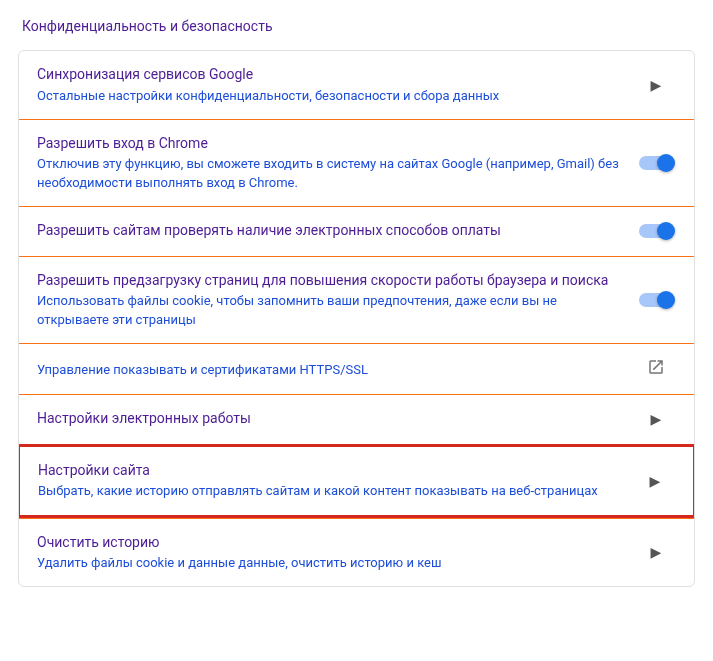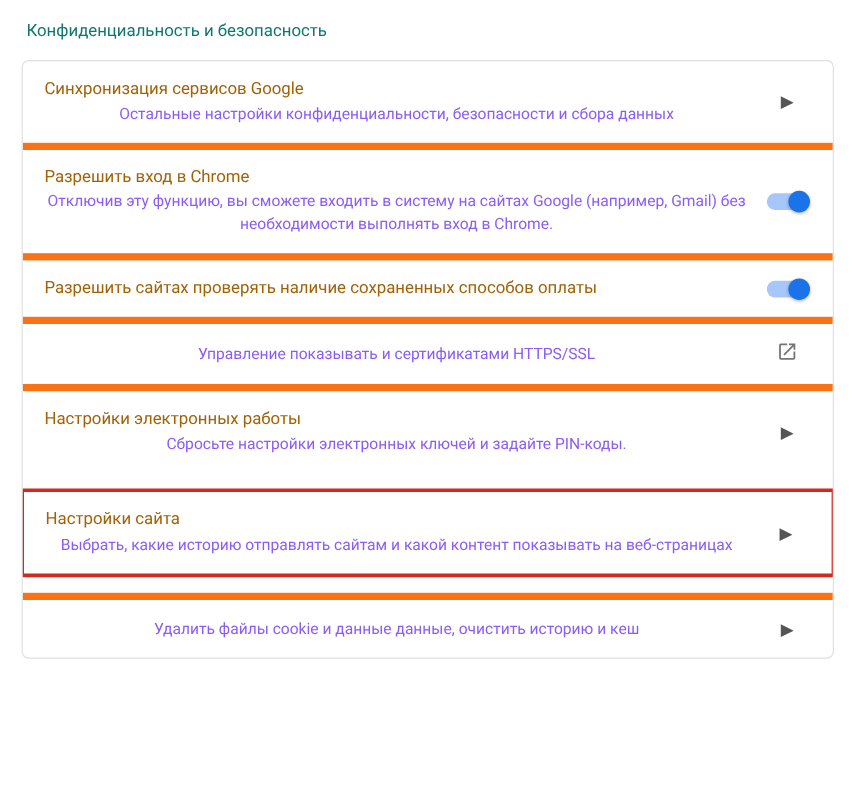--- a/index.html
+++ b/index.html
@@ -8,54 +8,53 @@
       box-sizing: border-box;
     }
     body {
       font-family: Roboto, Arial, sans-serif;
       background: #fff;
       padding: 18px;
       width: 713px;
     }
     .section-title {
       font-size: 14px;
-      color: #0f766e;
+      color: #4c1d95;
       margin-bottom: 16px;
       padding-left: 4px;
     }
     .settings-panel {
       border: 1px solid #e0e0e0;
       border-radius: 6px;
       overflow: hidden;
     }
     .settings-row {
       display: flex;
       align-items: center;
       padding: 14px 18px;
-      border-top: 6px solid #f97316;
+      border-top: 1px solid #f97316;
       min-height: 50px;
     }
     .settings-row:first-child {
       border-top: none;
     }
     .row-text {
       flex: 1;
       padding-right: 12px;
     }
     .row-title {
       font-size: 14px;
-      color: #a16207;
+      color: #4c1d95;
       line-height: 1.4;
     }
     .row-desc {
       font-size: 13px;
-      color: #8b5cf6;
+      color: #1d4ed8;
       margin-top: 2px;
       line-height: 1.4;
-      text-align: center;
     }
     .row-action {
       display: flex;
       align-items: center;
       justify-content: center;
       width: 40px;
       flex-shrink: 0;
     }
     .chevron {
       color: #555;
@@ -91,21 +90,21 @@
       left: -2px;
     }
     .external-icon svg {
       width: 18px;
       height: 18px;
       fill: #757575;
     }
     .highlighted {
       border: 3px solid #d4281f;
       border-radius: 2px;
-      margin: 13px -2px;
+      margin: 0 -2px;
       position: relative;
     }
   </style>
 </head>
 <body>
 
 <div class="section-title">Конфиденциальность и безопасность</div>
 
 <div class="settings-panel">
 
@@ -125,63 +124,72 @@
       <div class="row-desc">Отключив эту функцию, вы сможете входить в систему на сайтах Google (например, Gmail) без необходимости выполнять вход в Chrome.</div>
     </div>
     <div class="row-action">
       <div class="toggle toggle-on"></div>
     </div>
   </div>
 
 
   <div class="settings-row">
     <div class="row-text">
-      <div class="row-title">Разрешить сайтах проверять наличие сохраненных способов оплаты</div>
+      <div class="row-title">Разрешить сайтам проверять наличие электронных способов оплаты</div>
     </div>
     <div class="row-action">
       <div class="toggle toggle-on"></div>
     </div>
   </div>
 
+  <div class="settings-row">
+    <div class="row-text">
+      <div class="row-title">Разрешить предзагрузку страниц для повышения скорости работы браузера и поиска</div>
+      <div class="row-desc">Использовать файлы cookie, чтобы запомнить ваши предпочтения, даже если вы не открываете эти страницы</div>
+    </div>
+    <div class="row-action">
+      <div class="toggle toggle-on"></div>
+    </div>
+  </div>
 
   <div class="settings-row">
     <div class="row-text">
       <div class="row-desc">Управление показывать и сертификатами HTTPS/SSL</div>
     </div>
     <div class="row-action">
       <span class="external-icon">
         <svg viewBox="0 0 24 24">
             <path d="M19 19H5V5h7V3H5a2 2 0 0 0-2 2v14a2 2 0 0 0 2 2h14a2 2 0 0 0 2-2v-7h-2v7zM14 3v2h3.59l-9.83 9.83 1.41 1.41L19 6.41V10h2V3h-7z"></path>
           </svg>
       </span>
     </div>
   </div>
 
   <div class="settings-row">
     <div class="row-text">
       <div class="row-title">Настройки электронных работы</div>
-      <div class="row-desc">Сбросьте настройки электронных ключей и задайте PIN-коды.</div>
     </div>
     <div class="row-action">
       <span class="chevron">▶</span>
     </div>
   </div>
 
   <div class="settings-row highlighted">
     <div class="row-text">
       <div class="row-title">Настройки сайта</div>
       <div class="row-desc">Выбрать, какие историю отправлять сайтам и какой контент показывать на веб-страницах</div>
     </div>
     <div class="row-action">
       <span class="chevron">▶</span>
     </div>
   </div>
 
   <div class="settings-row">
     <div class="row-text">
+      <div class="row-title">Очистить историю</div>
       <div class="row-desc">Удалить файлы cookie и данные данные, очистить историю и кеш</div>
     </div>
     <div class="row-action">
       <span class="chevron">▶</span>
     </div>
   </div>
 
 </div>
 
 </body></html>

